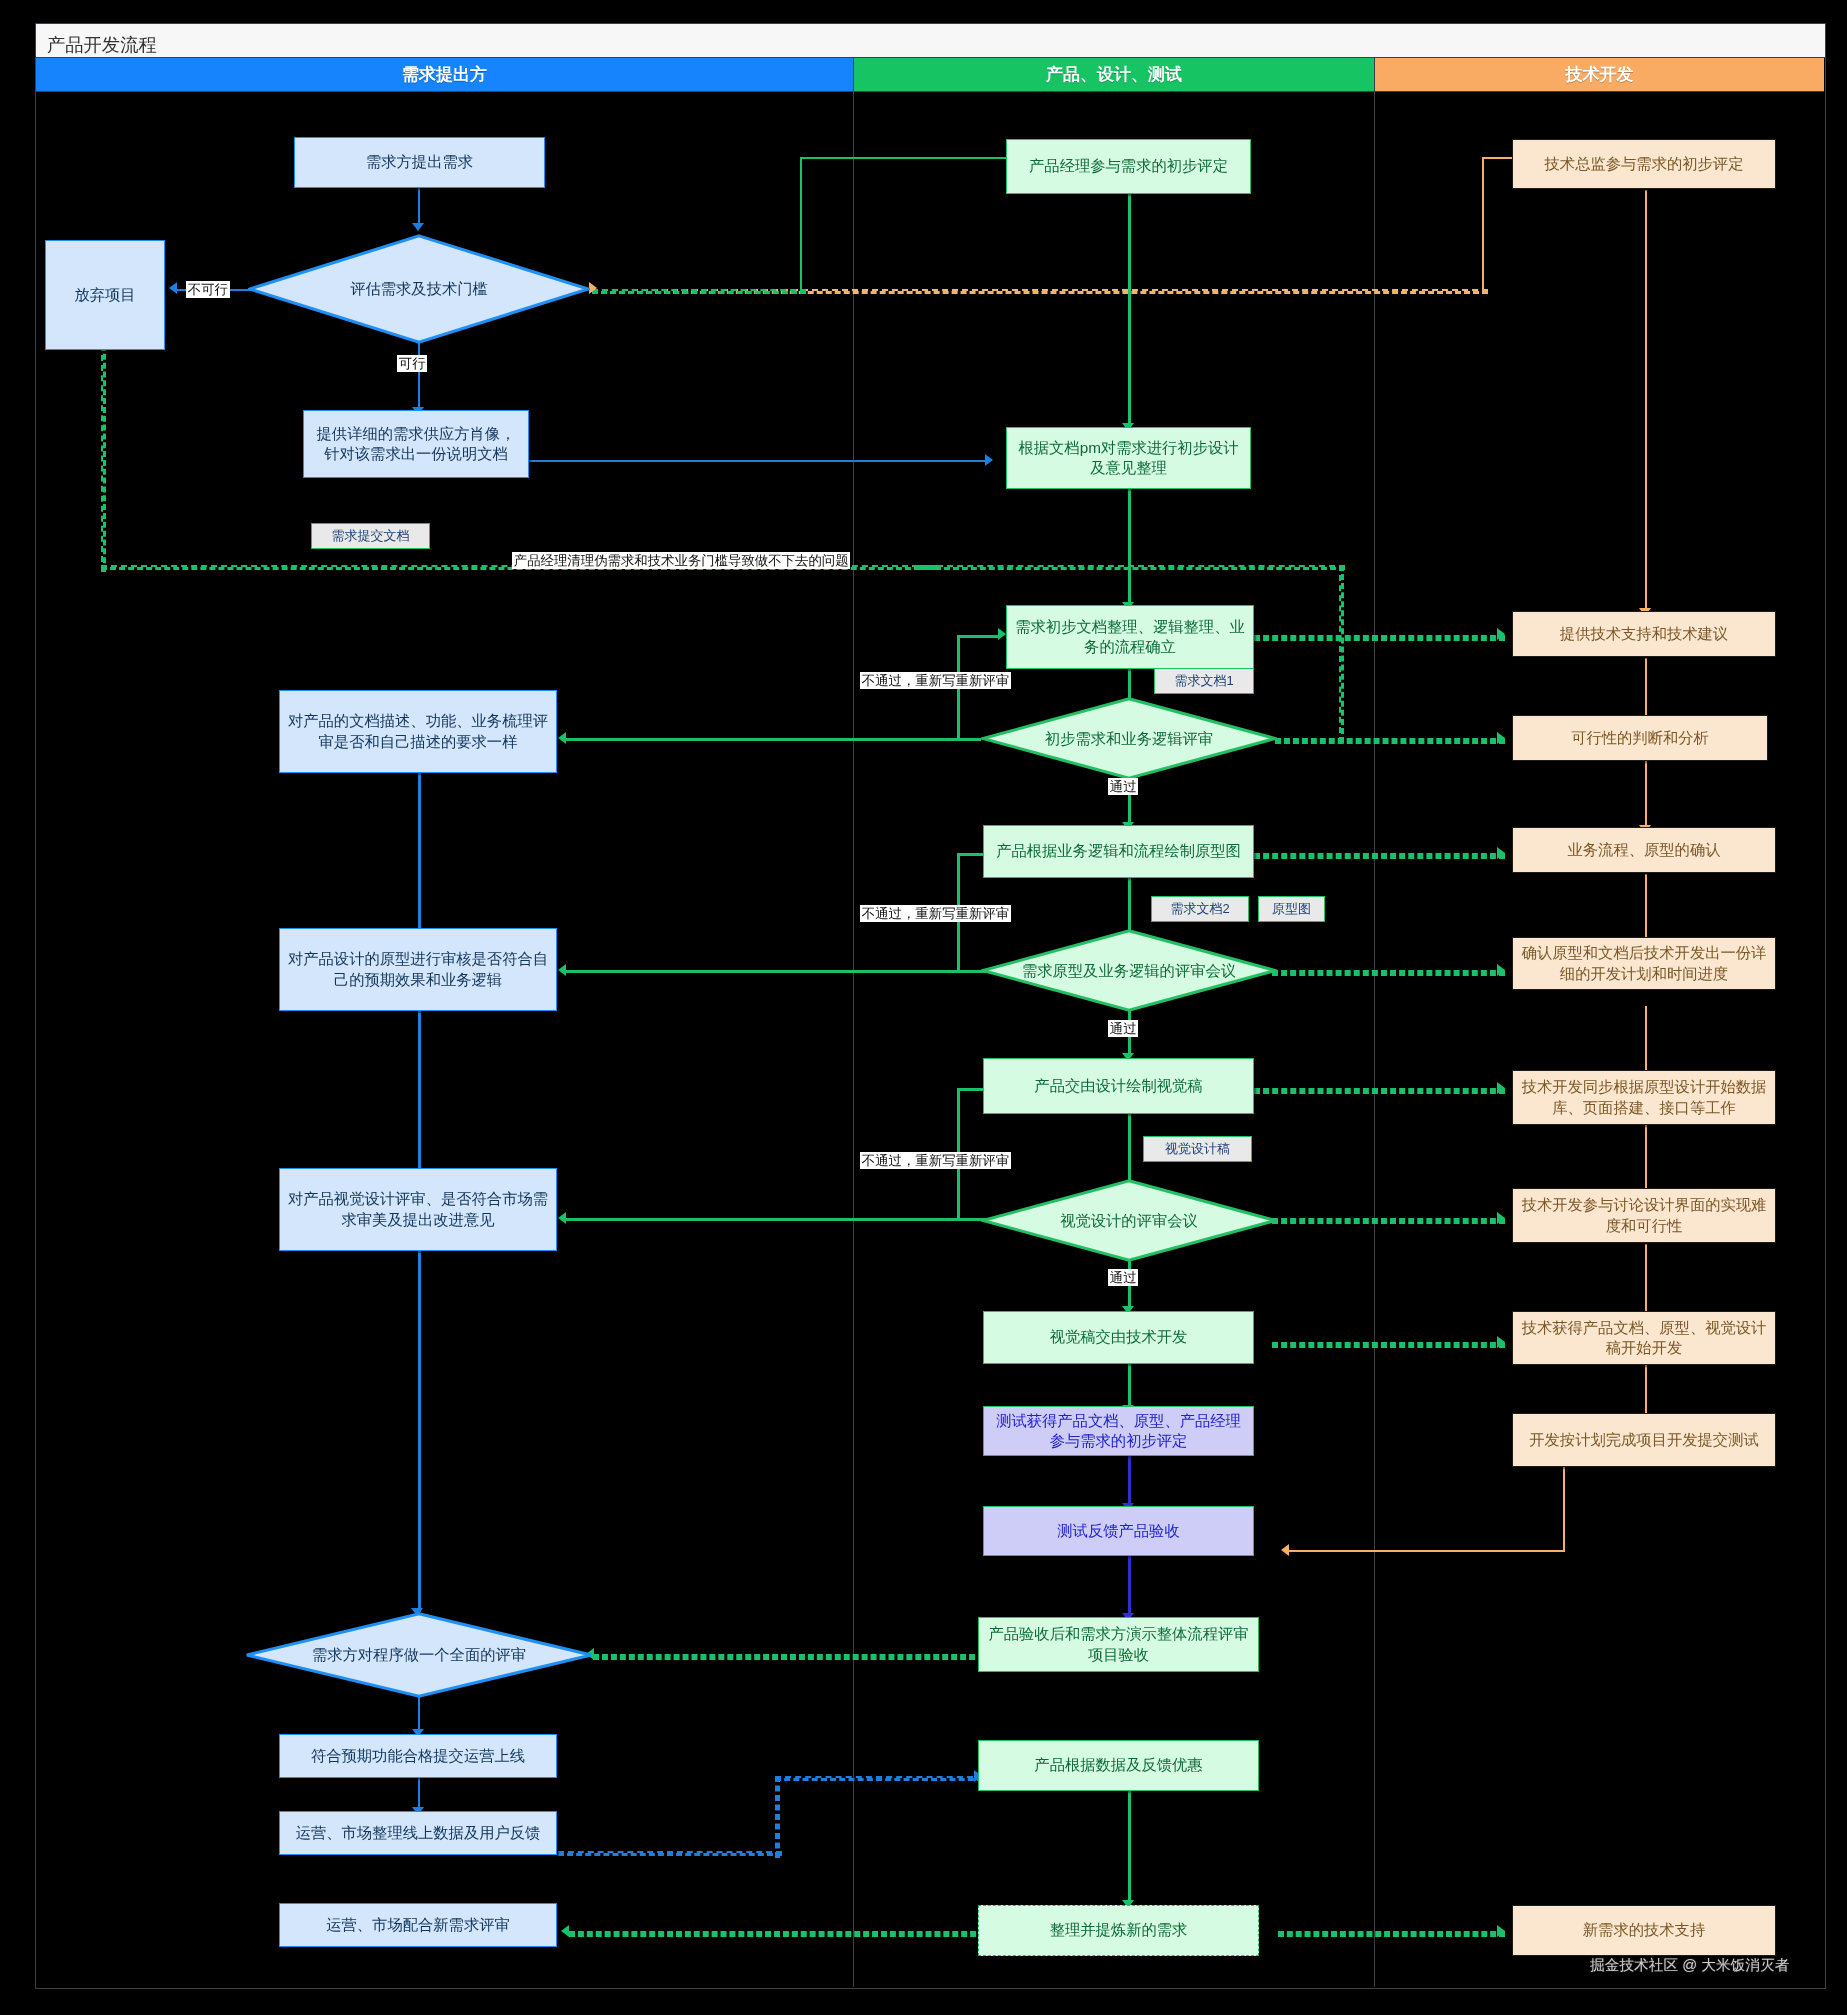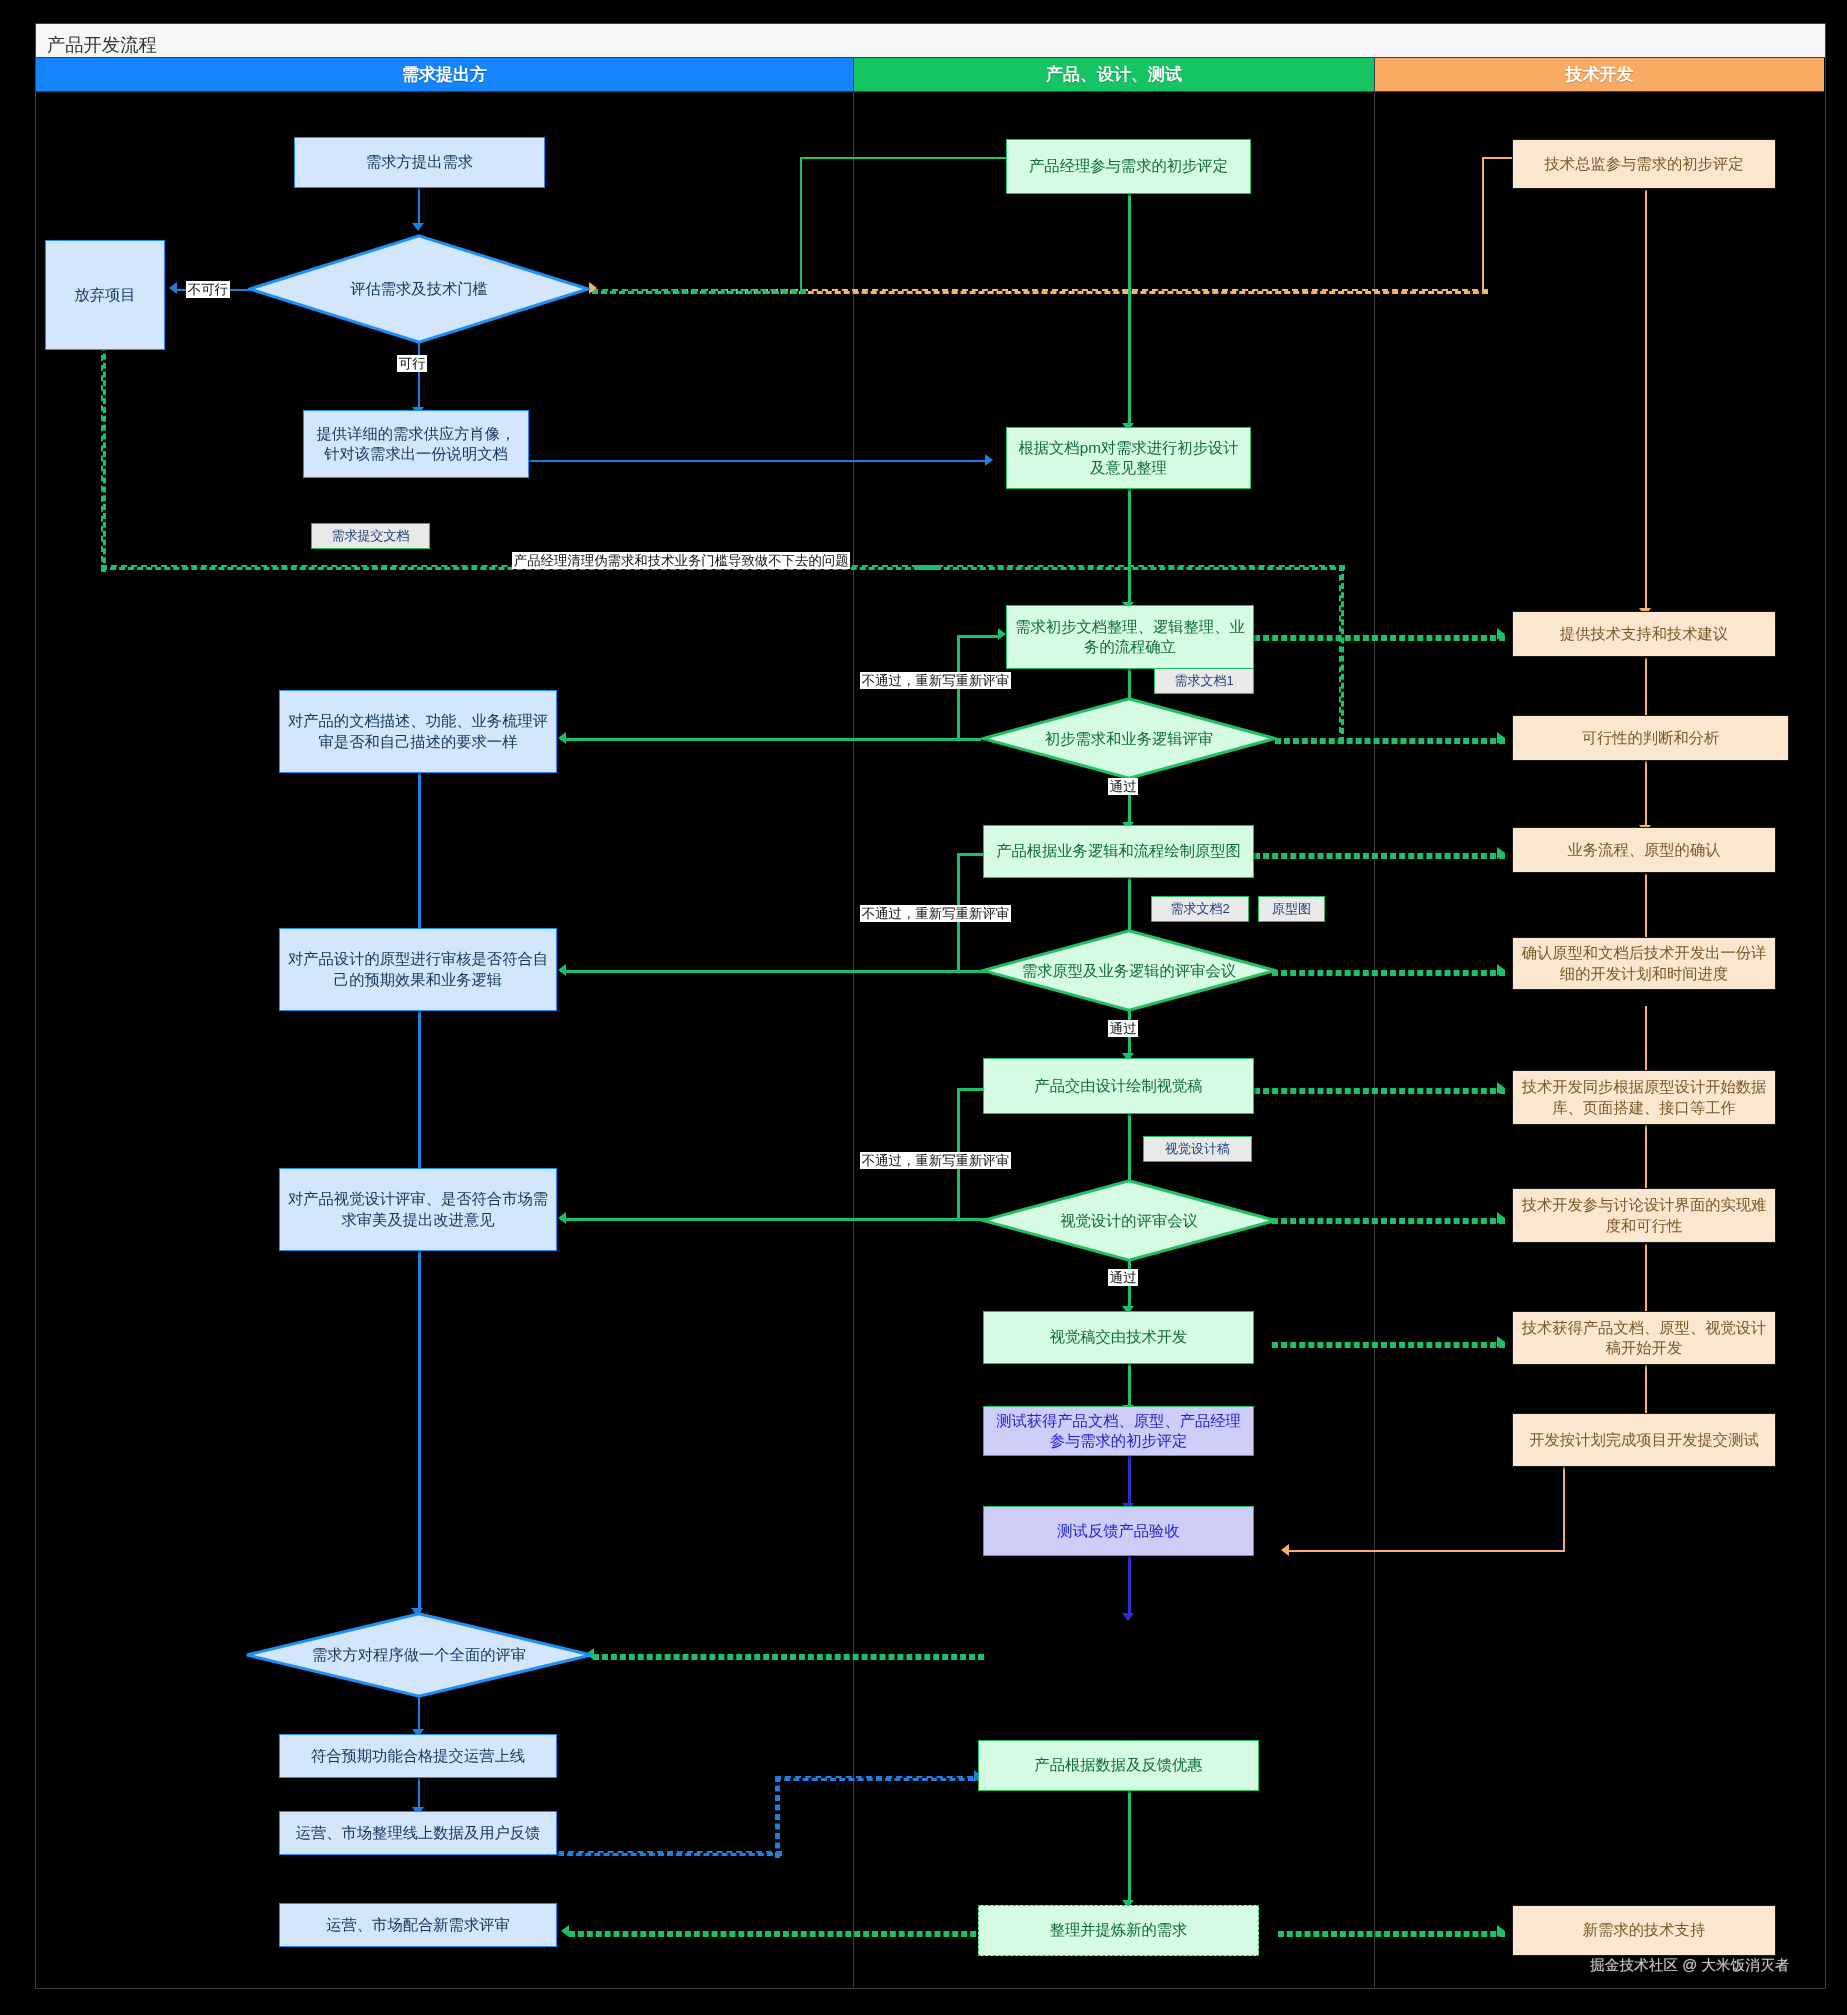--- a/index.html
+++ b/index.html
@@ -369,38 +369,41 @@
     </div>
 
   <div class="node purple" style="left:983px;top:1406px;width:271px;height:50px;font-size:15.3px;padding:0 7.3px;">
     <span>测试获得产品文档、原型、产品经理参与需求的初步评定</span>
     </div>
 
   <div class="node purple" style="left:983px;top:1506px;width:271px;height:50px;font-size:15.3px;text-align:right;">
     <span>测试反馈产品验收</span>
     </div>
 
+  <div class="node green" style="left:978px;top:1617px;width:281px;height:55px;font-size:15.3px;padding:0 7.3px;">
+    <span>产品验收后和需求方演示整体流程评审项目验收</span>
+    </div>
 
   <div class="node green" style="left:978px;top:1740px;width:281px;height:51px;font-size:15.3px;">
     <span>产品根据数据及反馈优惠</span>
     </div>
 
   <div class="node dashnode" style="left:978px;top:1905px;width:281px;height:51px;font-size:15.3px;">
     <span>整理并提炼新的需求</span>
     </div>
 
   <div class="node orange" style="left:1512px;top:139px;width:264px;height:50px;font-size:15.3px;">
     <span>技术总监参与需求的初步评定</span>
     </div>
 
   <div class="node orange" style="left:1512px;top:611px;width:264px;height:46px;font-size:15.3px;">
     <span>提供技术支持和技术建议</span>
     </div>
 
-  <div class="node orange" style="left:1512px;top:715px;width:277px;height:46px;font-size:15.3px;">
+  <div class="node orange" style="left:1512px;top:715px;width:256px;height:46px;font-size:15.3px;">
     <span>可行性的判断和分析</span>
     </div>
 
   <div class="node orange" style="left:1512px;top:827px;width:264px;height:46px;font-size:15.3px;">
     <span>业务流程、原型的确认</span>
     </div>
 
   <div class="node orange" style="left:1512px;top:937px;width:264px;height:53px;font-size:15.3px;padding:0 7.3px;">
     <span>确认原型和文档后技术开发出一份详细的开发计划和时间进度</span>
     </div>

